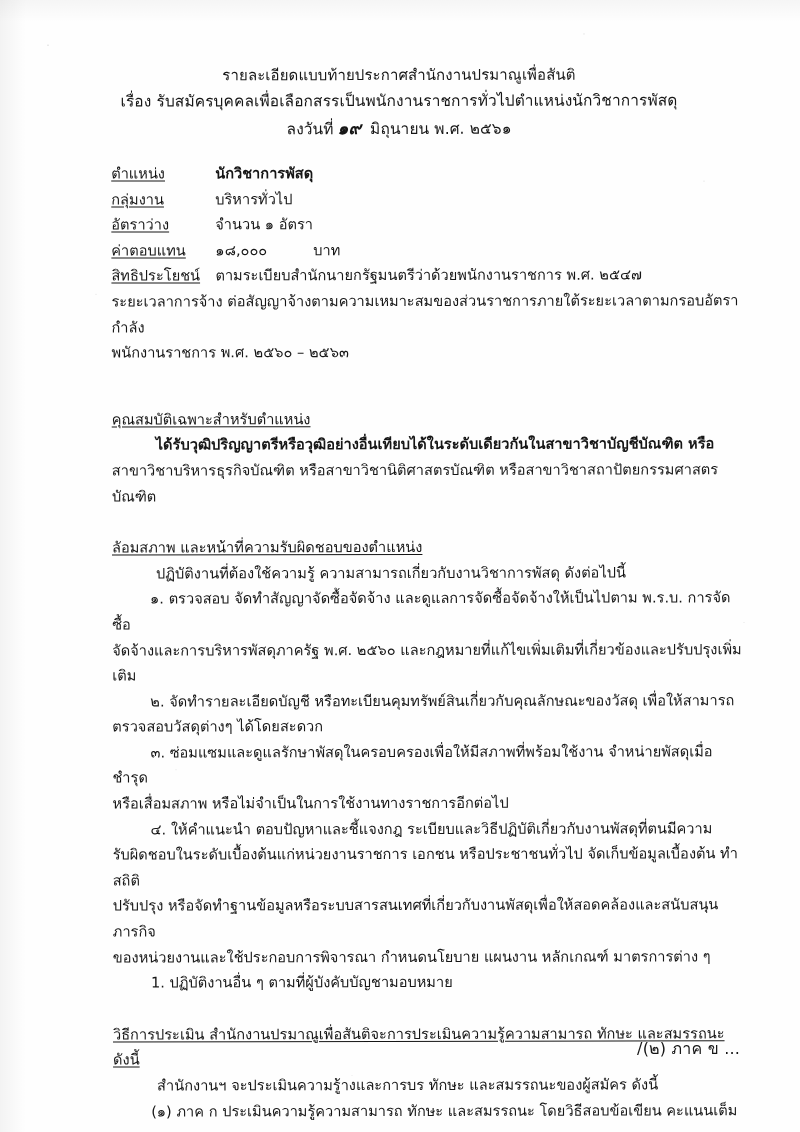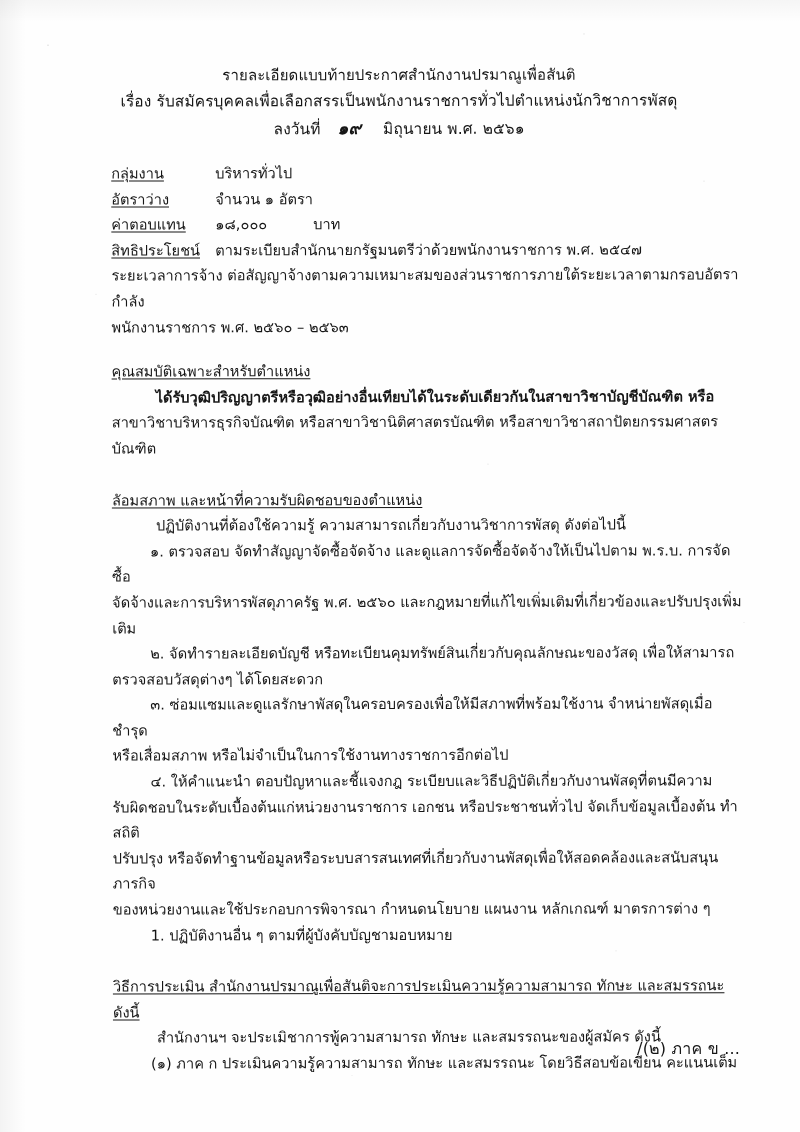--- a/index.html
+++ b/index.html
@@ -78,21 +78,21 @@
   .header .line2 { font-size: 15.5px; }
   .header .line3 {
     font-size: 15.5px;
     margin-top: 1px;
   }
   .hand-date {
     font-family: "DejaVu Serif", "Liberation Serif", serif;
     font-weight: 700;
     font-style: italic;
     font-size: 17px;
-    padding: 0 17px;
+    padding: 0 4px;
   }
 
   
   .body-block {
     margin: 18px 0 0 0;
     padding-left: 112px;
     padding-right: 56px;
     font-size: 14.6px;
     line-height: 25.6px;
   }
@@ -114,21 +114,21 @@
   .para {
     line-height: 25.6px;
   }
   .indent1 { text-indent: 44px; }
   .indent-num { text-indent: 38px; }
 
   .heading {
     text-decoration: underline;
     text-underline-offset: 2px;
     display: inline-block;
-    margin-top: 8px;
+    margin-top: 30px;
   }
   .heading.tight { margin-top: 15px; }
 
   .bold-line { font-weight: 700; }
 
   .spacer-sm { height: 11px; }
 
   .footer-note {
     position: absolute;
     right: 60px;
@@ -157,20 +157,24 @@
     <div class="line line1">รายละเอียดแบบท้ายประกาศสำนักงานปรมาณูเพื่อสันติ</div>
     <div class="line line2">เรื่อง  รับสมัครบุคคลเพื่อเลือกสรรเป็นพนักงานราชการทั่วไปตำแหน่งนักวิชาการพัสดุ</div>
     <div class="line line3">
       <span>ลงวันที่</span><span class="hand-date">๑๙</span>
       <span>มิถุนายน  พ.ศ. ๒๕๖๑</span>
     </div>
   </div>
 
   <div class="body-block">
 
+    <div class="row">
+      <span class="label">ตำแหน่ง</span>
+      <span class="value bold-line">นักวิชาการพัสดุ</span>
+    </div>
 
     <div class="row">
       <span class="label">กลุ่มงาน</span>
       <span class="value">บริหารทั่วไป</span>
     </div>
 
     <div class="row">
       <span class="label">อัตราว่าง</span>
       <span class="value">จำนวน ๑ อัตรา</span>
     </div>
@@ -231,21 +235,21 @@
 
       <div>
         <div class="para indent-num">1. ปฏิบัติงานอื่น ๆ ตามที่ผู้บังคับบัญชามอบหมาย</div>
       </div>
     </div>
 
     <div class="spacer-sm"></div>
 
     <div>
       <div class="heading tight">วิธีการประเมิน สำนักงานปรมาณูเพื่อสันติจะการประเมินความรู้ความสามารถ ทักษะ และสมรรถนะ ดังนี้</div>
-      <div class="para indent1">สำนักงานฯ  จะประเมิชาการพู้ความสามารถ ทักษะ และสมรรถนะของผู้สมัคร  ดังนี้</div>
+      <div class="para indent1">สำนักงานฯ  จะประเมินความรู้างและการบร ทักษะ และสมรรถนะของผู้สมัคร  ดังนี้</div>
       <div class="para indent-num">(๑) ภาค ก ประเมินความรู้ความสามารถ ทักษะ และสมรรถนะ โดยวิธีสอบข้อเขียน คะแนนเต็ม</div>
       
       
       
       
       
     </div>
 
   </div>
 </div>

